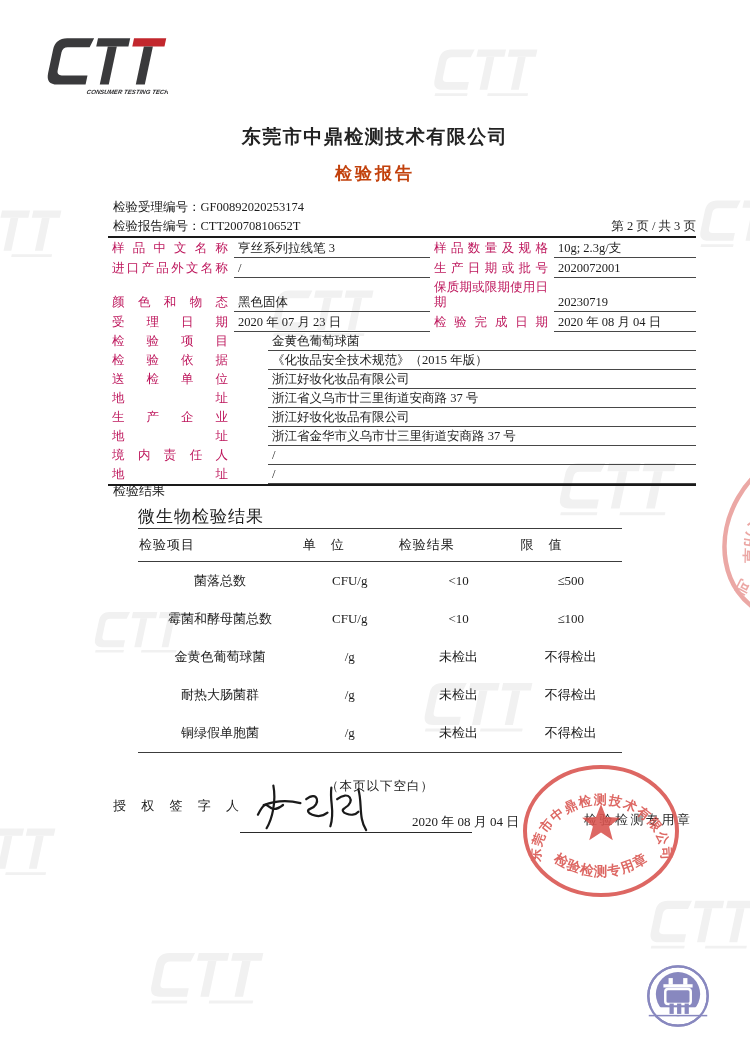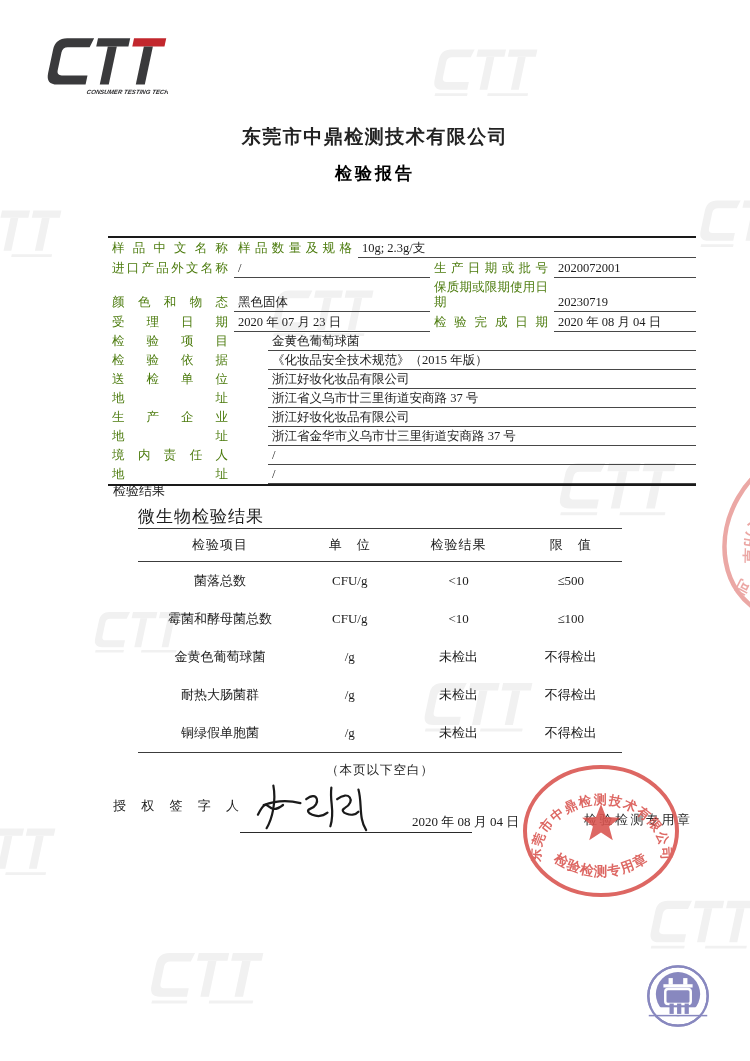--- a/index.html
+++ b/index.html
@@ -12,46 +12,46 @@
   
   .wm{position:absolute;color:#f1f1f1;z-index:0;}
   
   .logo{left:36px;top:33px;width:132px;z-index:1;}
   
   .company-title{left:0;top:124px;width:750px;text-align:center;
     font-family:"Liberation Sans","DejaVu Sans",sans-serif;
     font-size:19px;font-weight:bold;letter-spacing:1.5px;color:#222;z-index:1;}
   .report-title{left:0;top:162px;width:750px;text-align:center;
     font-family:"Liberation Sans","DejaVu Sans",sans-serif;
-    font-size:17px;font-weight:bold;letter-spacing:3px;color:#000000;z-index:1;}
+    font-size:17px;font-weight:bold;letter-spacing:3px;color:#c2410c;z-index:1;}
   
   .hdr{left:113px;top:198px;width:583px;font-size:12.5px;line-height:19px;z-index:1;}
   .hdr-line{display:flex;justify-content:space-between;}
   
   .info{left:108px;top:236px;width:588px;border-top:2.5px solid #1a1a1a;
         border-bottom:2.5px solid #1a1a1a;z-index:1;font-size:12.5px;}
   .irow{display:flex;align-items:flex-end;}
-  .irow .lbl{text-align:justify;text-align-last:justify;color:#4d7c0f;padding:0 6px 1px 4px;box-sizing:border-box;line-height:1.25;}
+  .irow .lbl{text-align:justify;text-align-last:justify;color:#be185d;padding:0 6px 1px 4px;box-sizing:border-box;line-height:1.25;}
   .irow .val{border-bottom:1px solid #474747;padding:0 4px 1px 4px;box-sizing:border-box;white-space:nowrap;overflow:hidden;line-height:1.3;}
   .ll{width:126px;}
   .lv{width:196px;}
   .rl{width:124px;}
   .rv{flex:1;}
   .fl{width:126px;}
   .fv{flex:1;}
   .h20{height:20px;} .h19{height:19px;gap:34px;} .h34{height:34px;}
   
   .results-label{left:113px;top:482px;font-size:13px;z-index:1;}
   .results{left:138px;top:505px;width:484px;z-index:1;}
   .results-title{font-size:17px;margin-bottom:0;letter-spacing:1px;}
   table.res{width:100%;border-collapse:collapse;border-top:1.8px solid #3c3c3c;border-bottom:1.8px solid #3c3c3c;}
-  table.res th{font-weight:normal;font-size:13px;height:30px;border-bottom:1.2px solid #3c3c3c;text-align:center;letter-spacing:1px;}
+  table.res th{font-weight:normal;font-size:13px;height:30px;border-bottom:1.2px solid #3c3c3c;text-align:left;letter-spacing:1px;}
   table.res td{font-size:13px;height:36px;text-align:center;}
   .c1{width:165px;} .c2{width:95px;} .c3{width:122px;} .c4{width:102px;}
-  .blank-note{text-align:center;font-size:12.5px;margin-top:9px;letter-spacing:1px;}
+  .blank-note{text-align:center;font-size:12.5px;margin-top:25px;letter-spacing:1px;}
   
   .sig-label{left:113px;top:797px;font-size:13px;letter-spacing:6px;z-index:1;}
   .sig-svg{left:247px;top:776px;width:132px;height:58px;z-index:1;}
   .sig-line{left:240px;top:832px;width:232px;border-top:1.5px solid #2a2a2a;z-index:1;}
   .sig-date{left:412px;top:813px;font-size:13px;z-index:1;}
   .stamp-note{left:584px;top:811px;font-size:13px;letter-spacing:2.5px;color:#2b2b2b;z-index:1;white-space:nowrap;}
   
   .seal-main{left:516px;top:756px;width:170px;height:150px;z-index:3;opacity:.88;}
   .seal-partial{left:704px;top:448px;width:196px;height:173px;z-index:3;opacity:.5;transform:rotate(120deg);}
   .emblem{left:645px;top:963px;width:66px;height:66px;z-index:1;}
@@ -115,24 +115,34 @@
       <path fill="#3a3a3c" d="M102,21 L116,21 L116,80 L102,80 Z"></path>
       <path fill="#c2272d" d="M140,8 L190,8 L190,21 L140,21 Z"></path>
       <path fill="#3a3a3c" d="M158,21 L172,21 L172,80 L158,80 Z"></path>
       <text x="84" y="94" font-size="9.5" font-weight="bold" font-style="italic" letter-spacing="0" fill="#2e2e30" font-family="'Liberation Sans','DejaVu Sans',sans-serif">CONSUMER TESTING TECH</text>
     </g>
   </svg>
 
   <div class="abs company-title">东莞市中鼎检测技术有限公司</div>
   <div class="abs report-title">检验报告</div>
 
+  <div class="abs hdr">
+    <div class="hdr-line">
+      <span><span>检验受理编号：</span><span>GF00892020253174</span></span>
+    </div>
+    <div class="hdr-line">
+      <span><span>检验报告编号：</span><span>CTT20070810652T</span></span>
+      <span>第 2 页 / 共 3 页</span>
+    </div>
+  </div>
 
   <div class="abs info">
     <div class="irow h20">
       <div class="lbl ll">样 品 中 文 名 称</div>
+      <div class="val lv">亨丝系列拉线笔 3</div>
       <div class="lbl rl">样 品 数 量 及 规 格</div>
       <div class="val rv">10g; 2.3g/支</div>
     </div>
     <div class="irow h20">
       <div class="lbl ll">进口产品外文名称</div>
       <div class="val lv">/</div>
       <div class="lbl rl">生 产 日 期 或 批 号</div>
       <div class="val rv">2020072001</div>
     </div>
     <div class="irow h34">

